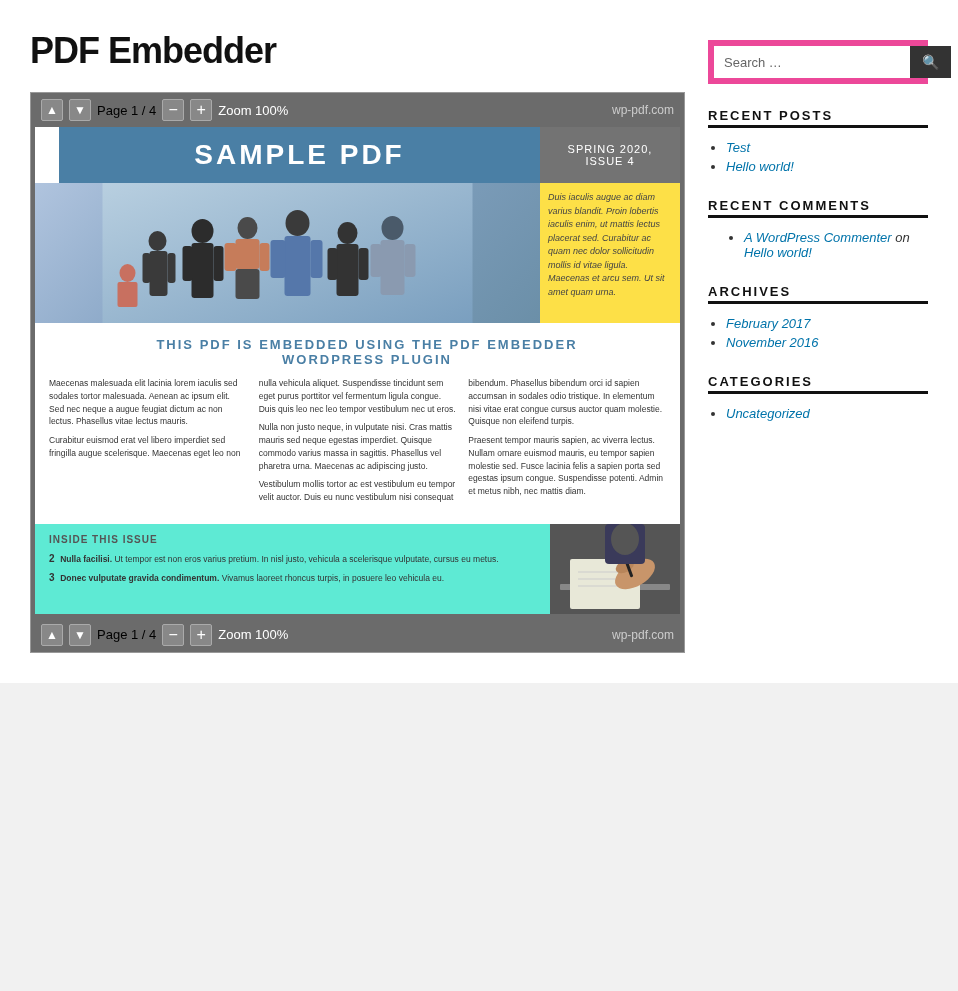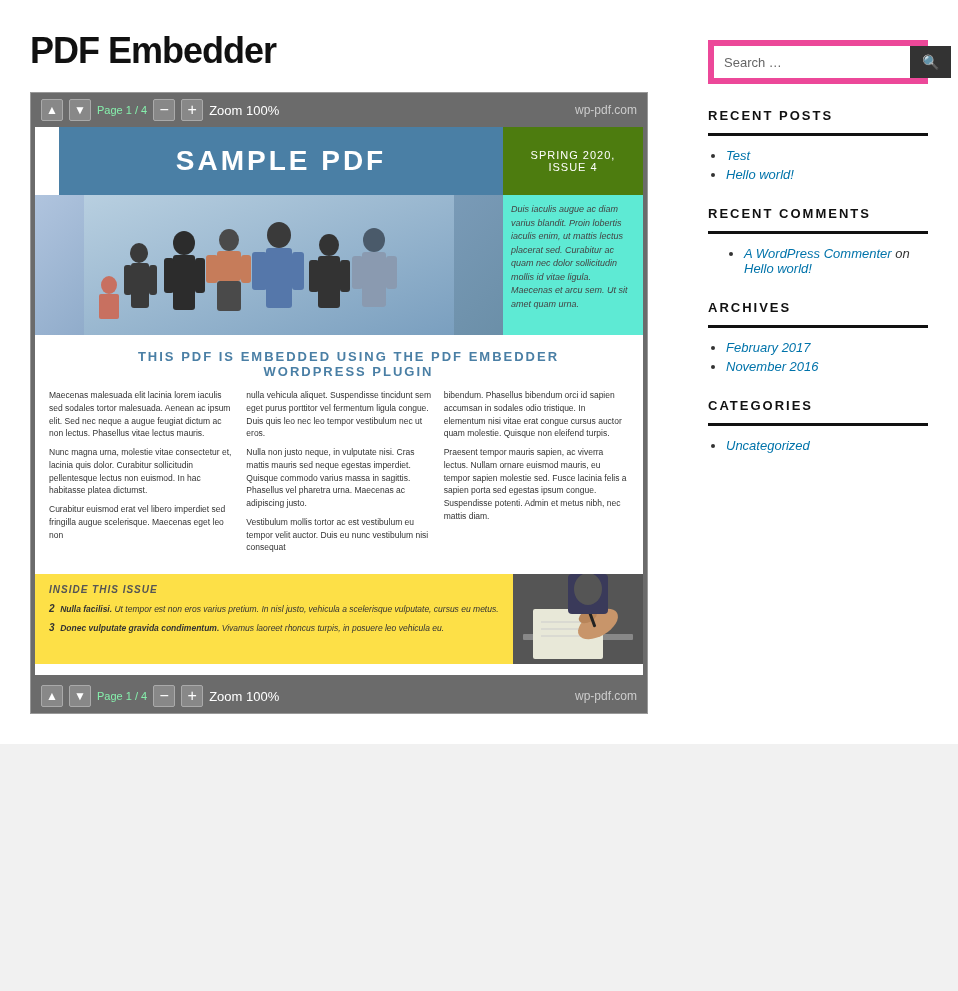--- a/index.html
+++ b/index.html
@@ -8,21 +8,21 @@
       font-family: Georgia, 'Times New Roman', serif;
       font-size: 14px;
       color: #333;
     }
     .page-wrapper {
       max-width: 958px;
       margin: 0 auto;
       background: #fff;
       padding: 30px 30px 30px 30px;
       display: flex;
-      gap: 60px;
+      gap: 23px;
     }
     .main-content {
       flex: 1;
       min-width: 0;
     }
     .sidebar {
       width: 220px;
       flex-shrink: 0;
     }
 
@@ -64,22 +64,22 @@
       width: 22px;
       height: 22px;
       display: flex;
       align-items: center;
       justify-content: center;
       cursor: pointer;
       font-size: 12px;
       border-radius: 2px;
     }
     .pdf-page-info {
-      color: #86efac;
-      font-size: 11px;
+      color: #000000;
+      font-size: 13px;
     }
     .pdf-zoom-btn {
       background: #888;
       border: 1px solid #aaa;
       color: #fff;
       width: 22px;
       height: 22px;
       display: flex;
       align-items: center;
       justify-content: center;
@@ -102,40 +102,40 @@
       padding: 0;
       overflow: hidden;
     }
 
     
     .pdf-inner {
       font-family: Arial, sans-serif;
     }
     .pdf-header-section {
       display: flex;
-      height: 68px;
+      height: 56px;
       margin-left: 24px;
     }
     .pdf-header-blue {
       background: #4a7fa5;
       flex: 1;
       display: flex;
       align-items: center;
       justify-content: center;
     }
     .pdf-header-title {
       color: #fff;
       font-size: 28px;
       font-weight: bold;
       font-family: Arial, sans-serif;
       letter-spacing: 3px;
       text-transform: uppercase;
     }
     .pdf-header-right {
-      background: #4d7c0f;
+      background: #737373;
       width: 140px;
       display: flex;
       align-items: center;
       justify-content: center;
       padding: 8px;
     }
     .pdf-header-subtitle {
       color: #fff;
       font-size: 11px;
       text-align: center;
@@ -150,21 +150,21 @@
       flex: 1;
       background: linear-gradient(135deg, #b0c4de 0%, #87a5c5 40%, #6b8fa8 100%);
       position: relative;
       overflow: hidden;
       display: flex;
       align-items: flex-end;
       justify-content: center;
     }
     .pdf-text-box {
       width: 140px;
-      background: #5eead4;
+      background: #fde047;
       padding: 8px;
       font-size: 9px;
       color: #444;
       line-height: 1.5;
       font-style: italic;
       font-family: Arial, sans-serif;
     }
     .pdf-embedded-heading {
       text-align: center;
       color: #4a7fa5;
@@ -186,24 +186,23 @@
       font-size: 8.5px;
       line-height: 1.5;
       color: #333;
       font-family: Arial, sans-serif;
     }
     .pdf-col p {
       margin-bottom: 6px;
     }
     .pdf-bottom-section {
       display: flex;
-      background: #fde047;
-      margin: 0 0 11px 0;
+      background: #5eead4;
+      margin: 0 0 0 0;
       min-height: 90px;
-      font-style: italic;
     }
     .pdf-inside-issue {
       flex: 1;
       padding: 10px 14px;
       font-family: Arial, sans-serif;
     }
     .pdf-inside-title {
       font-size: 10px;
       font-weight: bold;
       color: #555;
@@ -265,21 +264,21 @@
       margin-bottom: 24px;
     }
     .sidebar-section-title {
       font-size: 13px;
       font-weight: bold;
       font-family: Arial, sans-serif;
       letter-spacing: 2px;
       text-transform: uppercase;
       color: #111;
       border-bottom: 3px solid #111;
-      padding-bottom: 10px;
+      padding-bottom: 2px;
       margin-bottom: 12px;
     }
     .sidebar-list {
       list-style: disc;
       padding-left: 18px;
       font-style: italic;
     }
     .sidebar-list li {
       margin-bottom: 4px;
       font-size: 13px;
@@ -387,21 +386,20 @@
           </div>
 
           <div class="pdf-embedded-heading">
             <div>THIS PDF IS EMBEDDED USING THE PDF EMBEDDER</div>
             <div>WORDPRESS PLUGIN</div>
           </div>
 
           <div class="pdf-columns">
             <div class="pdf-col">
               <p>Maecenas malesuada elit lacinia lorem iaculis sed sodales tortor malesuada. Aenean ac ipsum elit. Sed nec neque a augue feugiat dictum ac non lectus. Phasellus vitae lectus mauris.</p>
-              <p>Nunc magna urna, molestie vitae consectetur et, lacinia quis dolor. Curabitur sollicitudin pellentesque lectus non euismod. In hac habitasse platea dictumst.</p>
               <p>Curabitur euismod erat vel libero imperdiet sed fringilla augue scelerisque. Maecenas eget leo non</p>
             </div>
             <div class="pdf-col">
               <p>nulla vehicula aliquet. Suspendisse tincidunt sem eget purus porttitor vel fermentum ligula congue. Duis quis leo nec leo tempor vestibulum nec ut eros.</p>
               <p>Nulla non justo neque, in vulputate nisi. Cras mattis mauris sed neque egestas imperdiet. Quisque commodo varius massa in sagittis. Phasellus vel pharetra urna. Maecenas ac adipiscing justo.</p>
               <p>Vestibulum mollis tortor ac est vestibulum eu tempor velit auctor. Duis eu nunc vestibulum nisi consequat</p>
             </div>
             <div class="pdf-col">
               <p>bibendum. Phasellus bibendum orci id sapien accumsan in sodales odio tristique. In elementum nisi vitae erat congue cursus auctor quam molestie. Quisque non eleifend turpis.</p>
               <p>Praesent tempor mauris sapien, ac viverra lectus. Nullam ornare euismod mauris, eu tempor sapien molestie sed. Fusce lacinia felis a sapien porta sed egestas ipsum congue. Suspendisse potenti. Admin et metus nibh, nec mattis diam.</p>

